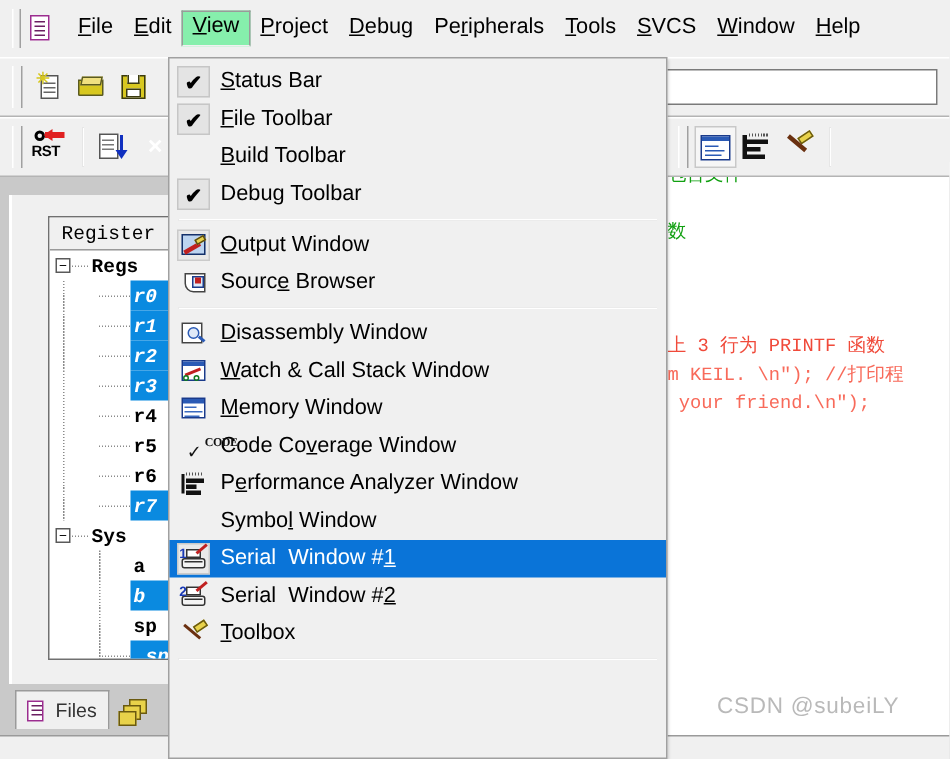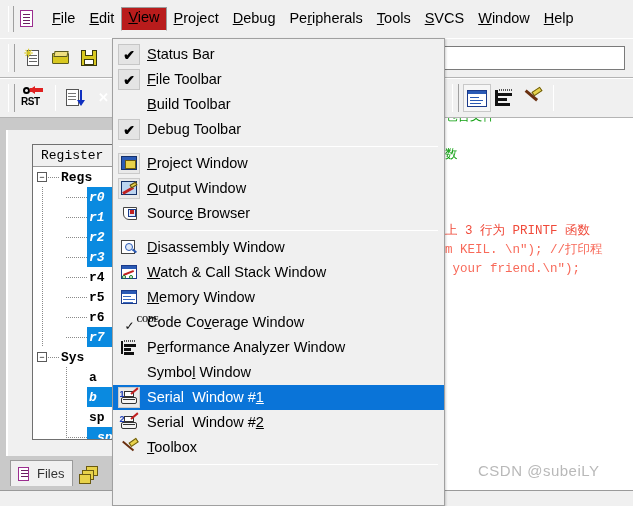--- a/index.html
+++ b/index.html
@@ -48,21 +48,21 @@
   }
   .menu-item {
     font-size: 14.5px;
     color: #000000;
     padding: 3px 7px 4px 7px;
     white-space: nowrap;
     cursor: default;
     line-height: 1;
   }
   .menu-item.open {
-    background: #b91c1c;
+    background: #86efac;
     border-left: 1px solid #9a9a9a;
     border-top: 1px solid #9a9a9a;
     border-right: 1px solid #9a9a9a;
     border-bottom: 1px solid #f0f0f0;
     position: relative; z-index: 60;
     padding: 2px 6px 5px 6px;
     text-align: center;
   }
   u { text-decoration: underline; }
 
@@ -646,29 +646,20 @@
       <span class="chkbox framed">
           <span class="chk">✔</span>
         </span>
       <span class="mlabel">Debu<u>g</u> Toolbar</span>
     </div>
 
     <div class="msep"></div>
 
     <div class="mrow">
       <span class="iconcell framed">
-        <span class="mi mi-proj">
-            <span class="fr"></span>
-            <span class="fd"></span>
-          </span>
-      </span>
-      <span class="mlabel"><u>P</u>roject Window</span>
-    </div>
-    <div class="mrow">
-      <span class="iconcell framed">
         <span class="mi mi-out">
             <span class="fr"></span>
             <span class="ar"></span>
             <span class="hm"></span>
           </span>
       </span>
       <span class="mlabel"><u>O</u>utput Window</span>
     </div>
     <div class="mrow">
       <span class="iconcell">

